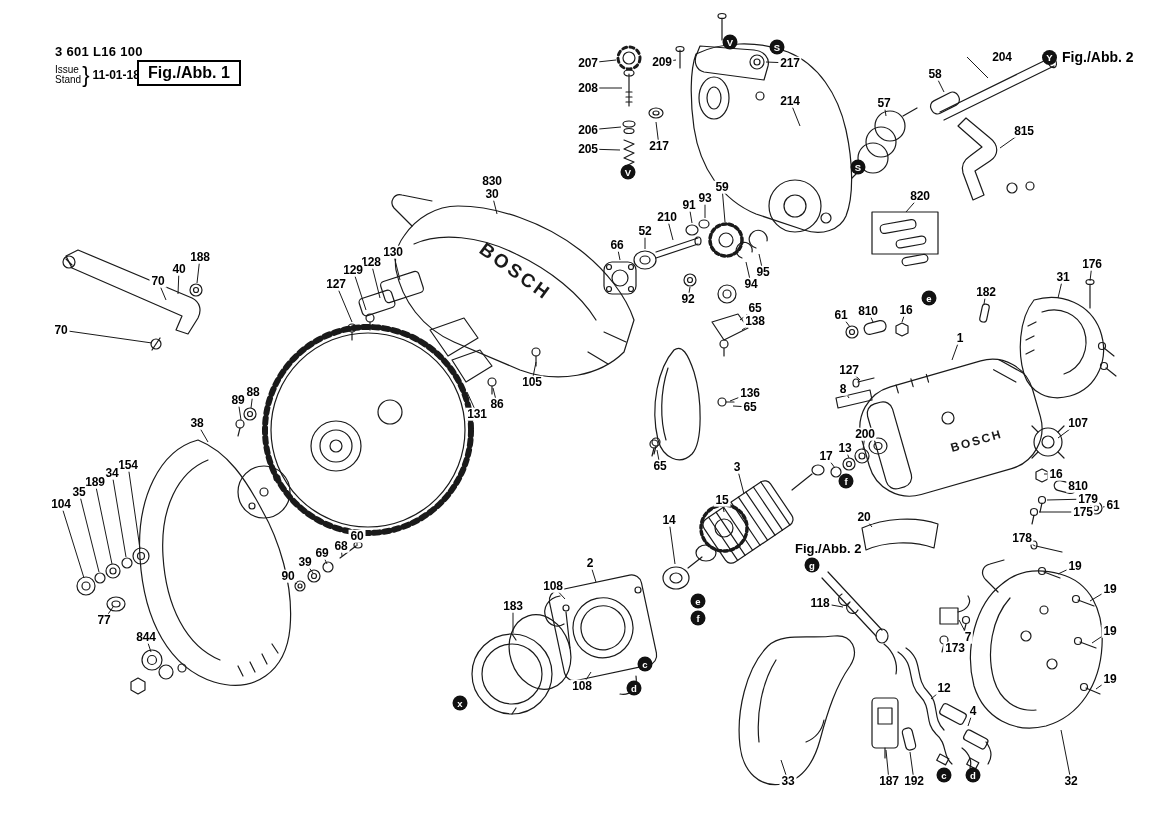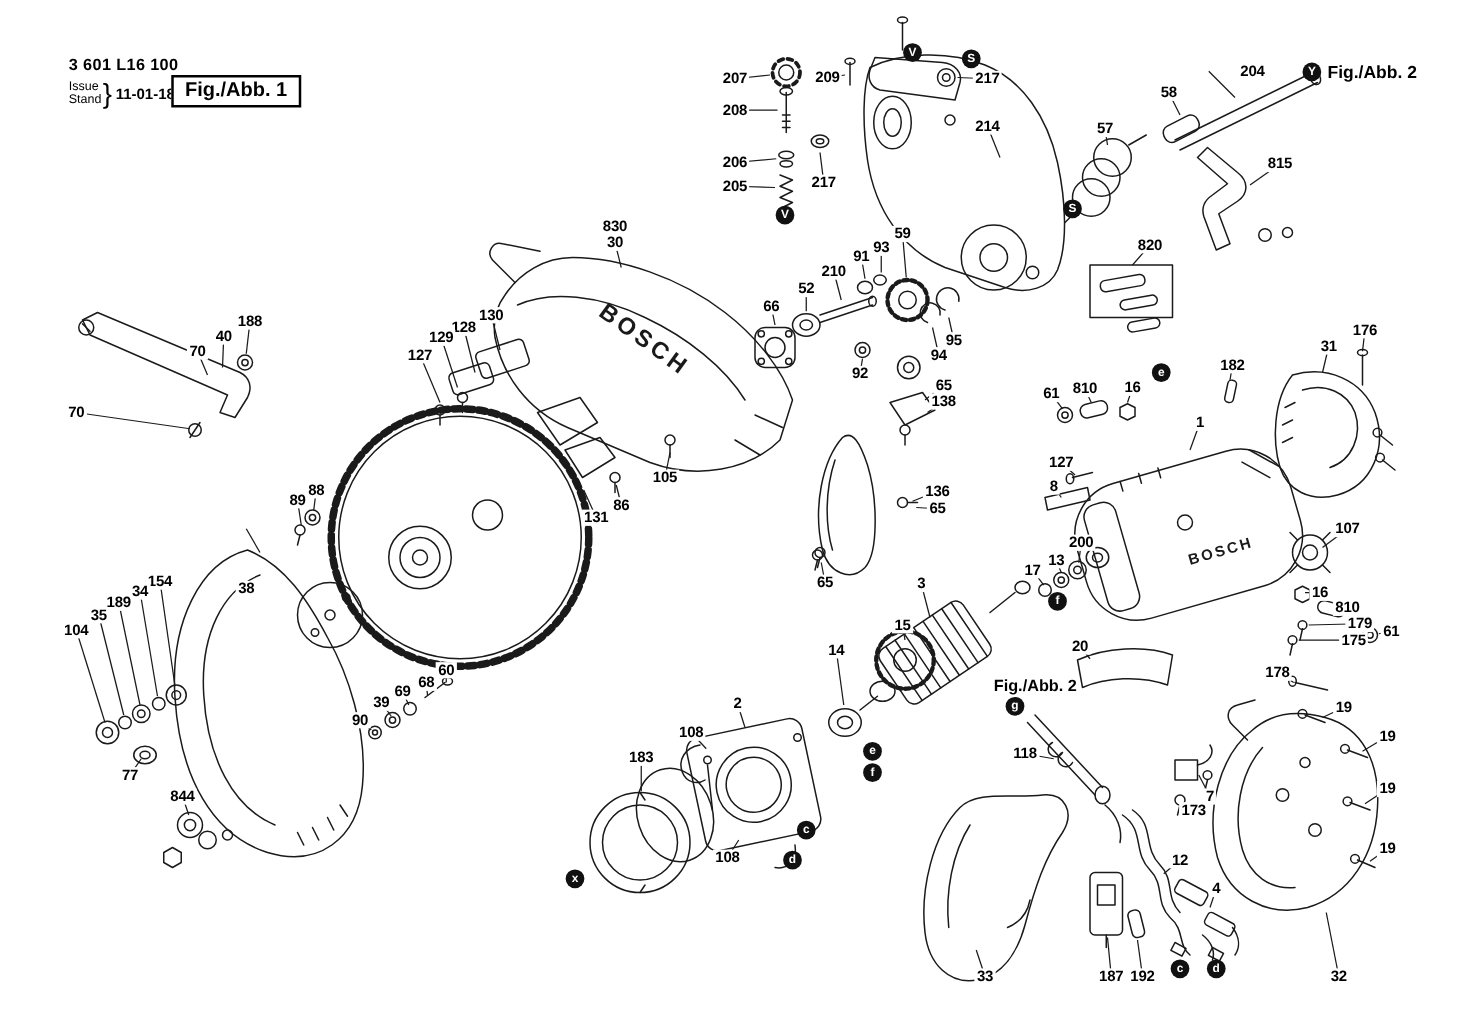--- a/index.html
+++ b/index.html
@@ -531,21 +531,21 @@
       <div class="part-label" style="left: 960px; top: 338px;">1</div>
       <div class="part-label" style="left: 849px; top: 370px;">127</div>
       <div class="part-label" style="left: 843px; top: 389px;">8</div>
       <div class="part-label" style="left: 532px; top: 382px;">105</div>
       <div class="part-label" style="left: 497px; top: 404px;">86</div>
       <div class="part-label" style="left: 477px; top: 414px;">131</div>
       <div class="part-label" style="left: 253px; top: 392px;">88</div>
       <div class="part-label" style="left: 238px; top: 400px;">89</div>
       <div class="part-label" style="left: 750px; top: 393px;">136</div>
       <div class="part-label" style="left: 750px; top: 407px;">65</div>
-      <div class="part-label" style="left: 197px; top: 423px; margin-top: 48px;">38</div>
+      <div class="part-label" style="left: 197px; top: 423px;">38</div>
       <div class="part-label" style="left: 660px; top: 466px;">65</div>
       <div class="part-label" style="left: 865px; top: 434px;">200</div>
       <div class="part-label" style="left: 845px; top: 448px;">13</div>
       <div class="part-label" style="left: 826px; top: 456px;">17</div>
       <div class="part-label" style="left: 1078px; top: 423px;">107</div>
       <div class="part-label" style="left: 1056px; top: 474px;">16</div>
       <div class="part-label" style="left: 1078px; top: 486px;">810</div>
       <div class="part-label" style="left: 1088px; top: 499px;">179</div>
       <div class="part-label" style="left: 1083px; top: 512px;">175</div>
       <div class="part-label" style="left: 1113px; top: 505px;">61</div>

